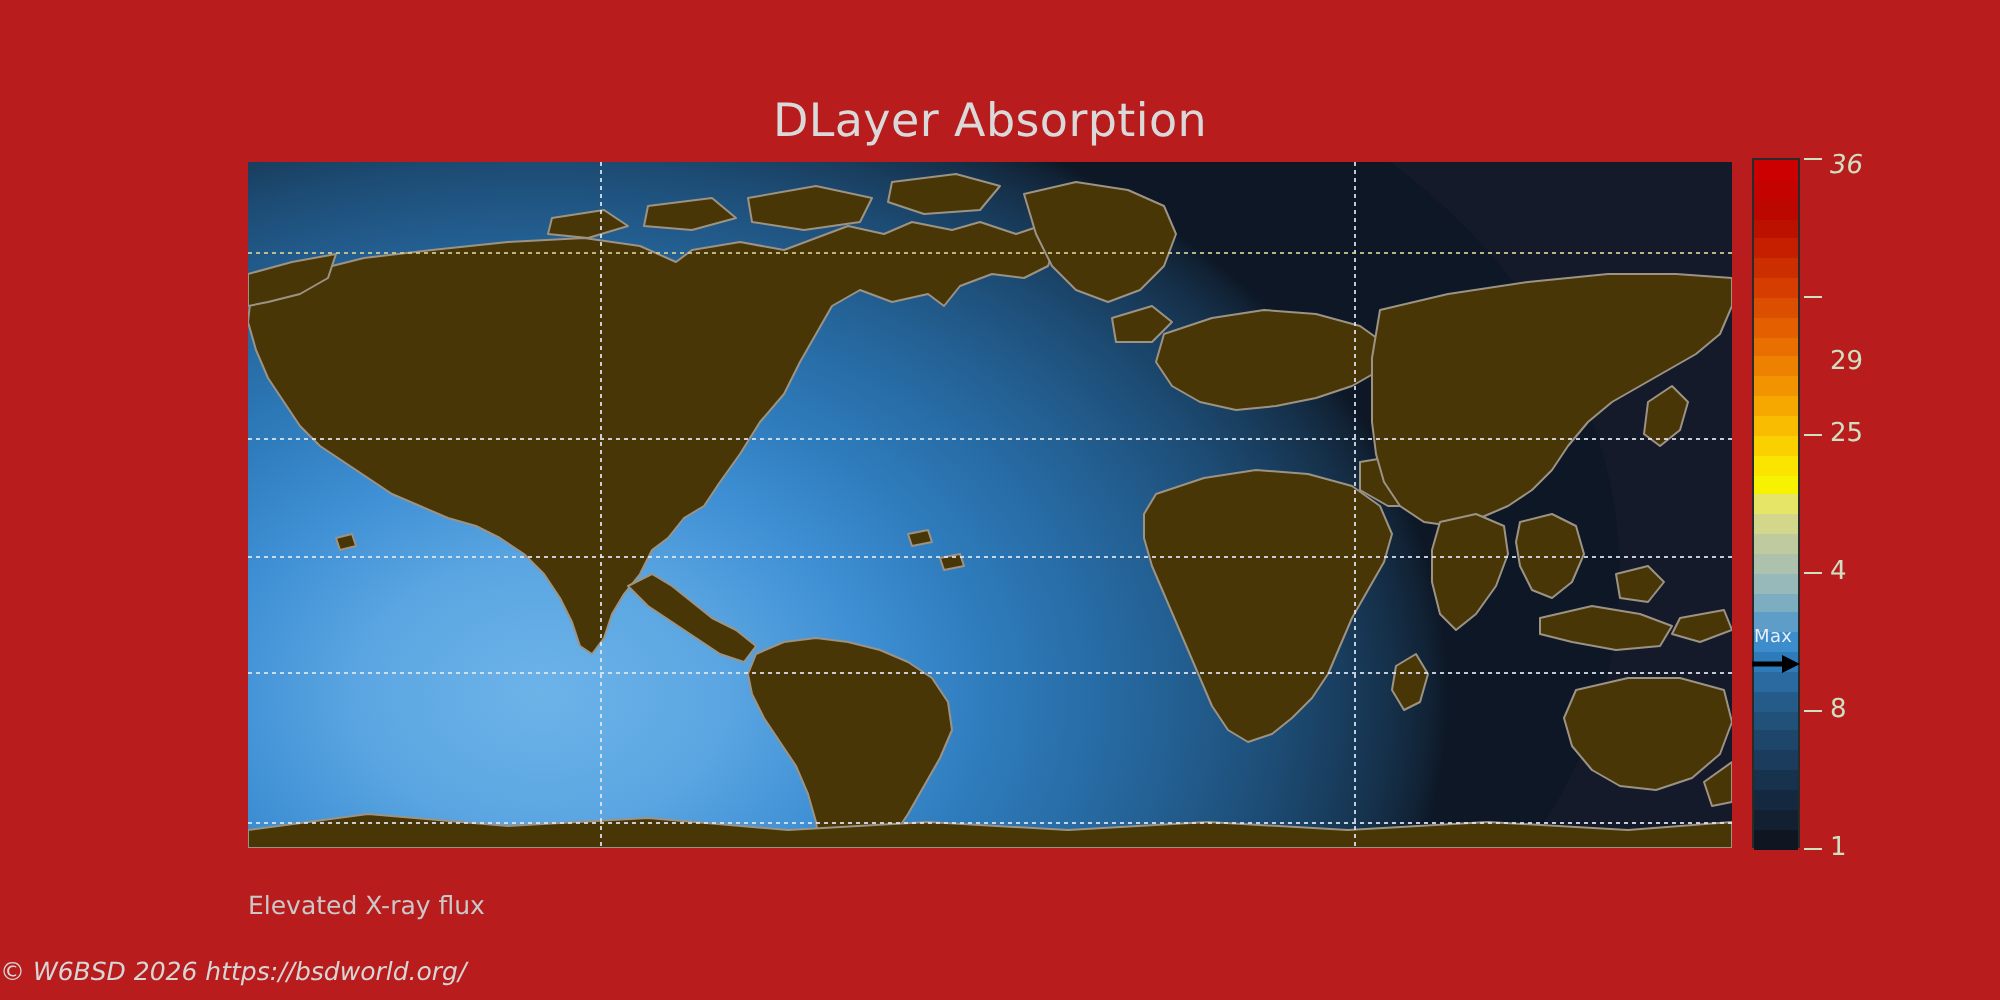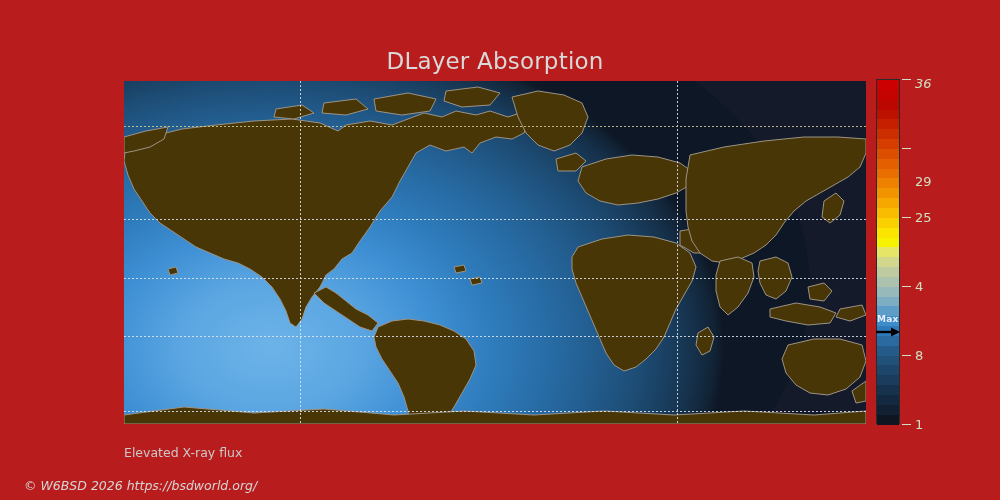--- a/index.html
+++ b/index.html
@@ -106,21 +106,20 @@
   }
 
   
   #max-marker {
     position: absolute;
     left: 0;
     top: 243px;
     width: 24px;
     height: 24px;
     pointer-events: none;
-    font-weight: bold;
   }
   #max-marker .max-text {
     position: absolute;
     left: 1px;
     top: -2px;
     font-size: 9px;
     color: #e8eef8;
     letter-spacing: .2px;
   }
   #max-marker .max-arrow { position:absolute; left: 0px; top: 10px; }
@@ -138,21 +137,21 @@
   #timestamp {
     position: absolute;
     left: 721px;
     top: 434px;
     color: #c9c9c9;
     font-size: 12.5px;
     white-space: nowrap;
   }
   #copyright {
     position: absolute;
-    left: 24px;
+    left: 0;
     top: 478px;
     color: #d6d6d6;
     font-size: 12.5px;
     font-style: italic;
     white-space: nowrap;
   }
 </style>
 </head>
 <body>
 

